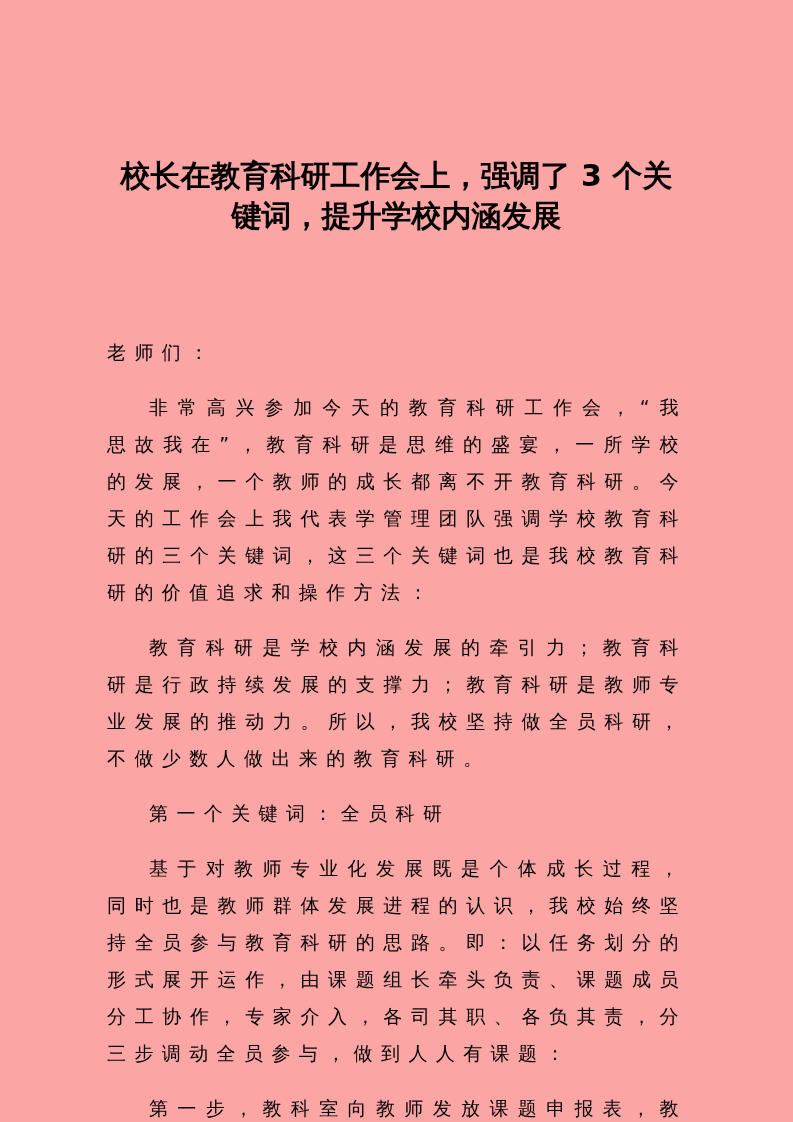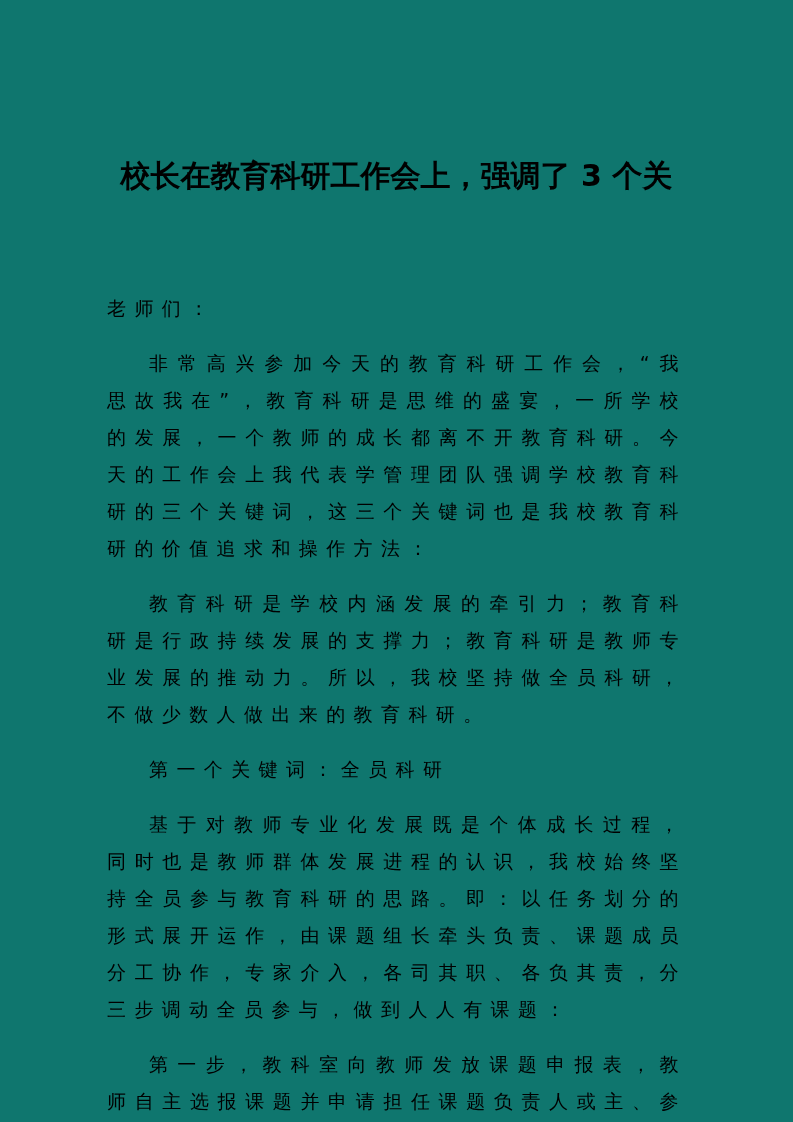--- a/index.html
+++ b/index.html
@@ -14,21 +14,21 @@
       overflow: hidden;
       color: #000000;
       font-family: "DejaVu Sans", "Liberation Sans", sans-serif;
     }
     .page {
       position: absolute;
       left: 0;
       top: 0;
       width: 793px;
       height: 1122px;
-      background: #0f766e;
+      background: #fca5a5;
     }
     .title {
       position: absolute;
       left: 100px;
       top: 156px;
       width: 593px;
       text-align: center;
       font-family: "DejaVu Sans", "Liberation Sans", sans-serif;
       font-weight: bold;
       font-size: 30px;
@@ -50,35 +50,37 @@
       text-align: justify;
       text-justify: inter-character;
       word-break: break-all;
     }
     .para.indent {
       text-indent: 2em;
       text-indent: 42px;
     }
     .salutation {
       margin-bottom: 9px;
+      margin-top: 44px;
     }
     .heading {
       font-weight: normal;
     }
     .para + .para {
       margin-top: 18px;
     }
   </style>
 </head>
 <body>
 
 <div class="page">
 
   <h1 class="title">
     <span>校长在教育科研工作会上，强调了 3 个关</span><br>
+    <span>键词，提升学校内涵发展</span>
   </h1>
 
   <div class="body-text">
     <p class="para salutation">老师们：</p>
 
     <p class="para indent">非常高兴参加今天的教育科研工作会，“我思故我在”，教育科研是思维的盛宴，一所学校的发展，一个教师的成长都离不开教育科研。今天的工作会上我代表学管理团队强调学校教育科研的三个关键词，这三个关键词也是我校教育科研的价值追求和操作方法：</p>
 
     <p class="para indent">教育科研是学校内涵发展的牵引力；教育科研是行政持续发展的支撑力；教育科研是教师专业发展的推动力。所以，我校坚持做全员科研，不做少数人做出来的教育科研。</p>
 
     <p class="para indent heading">第一个关键词：全员科研</p>

